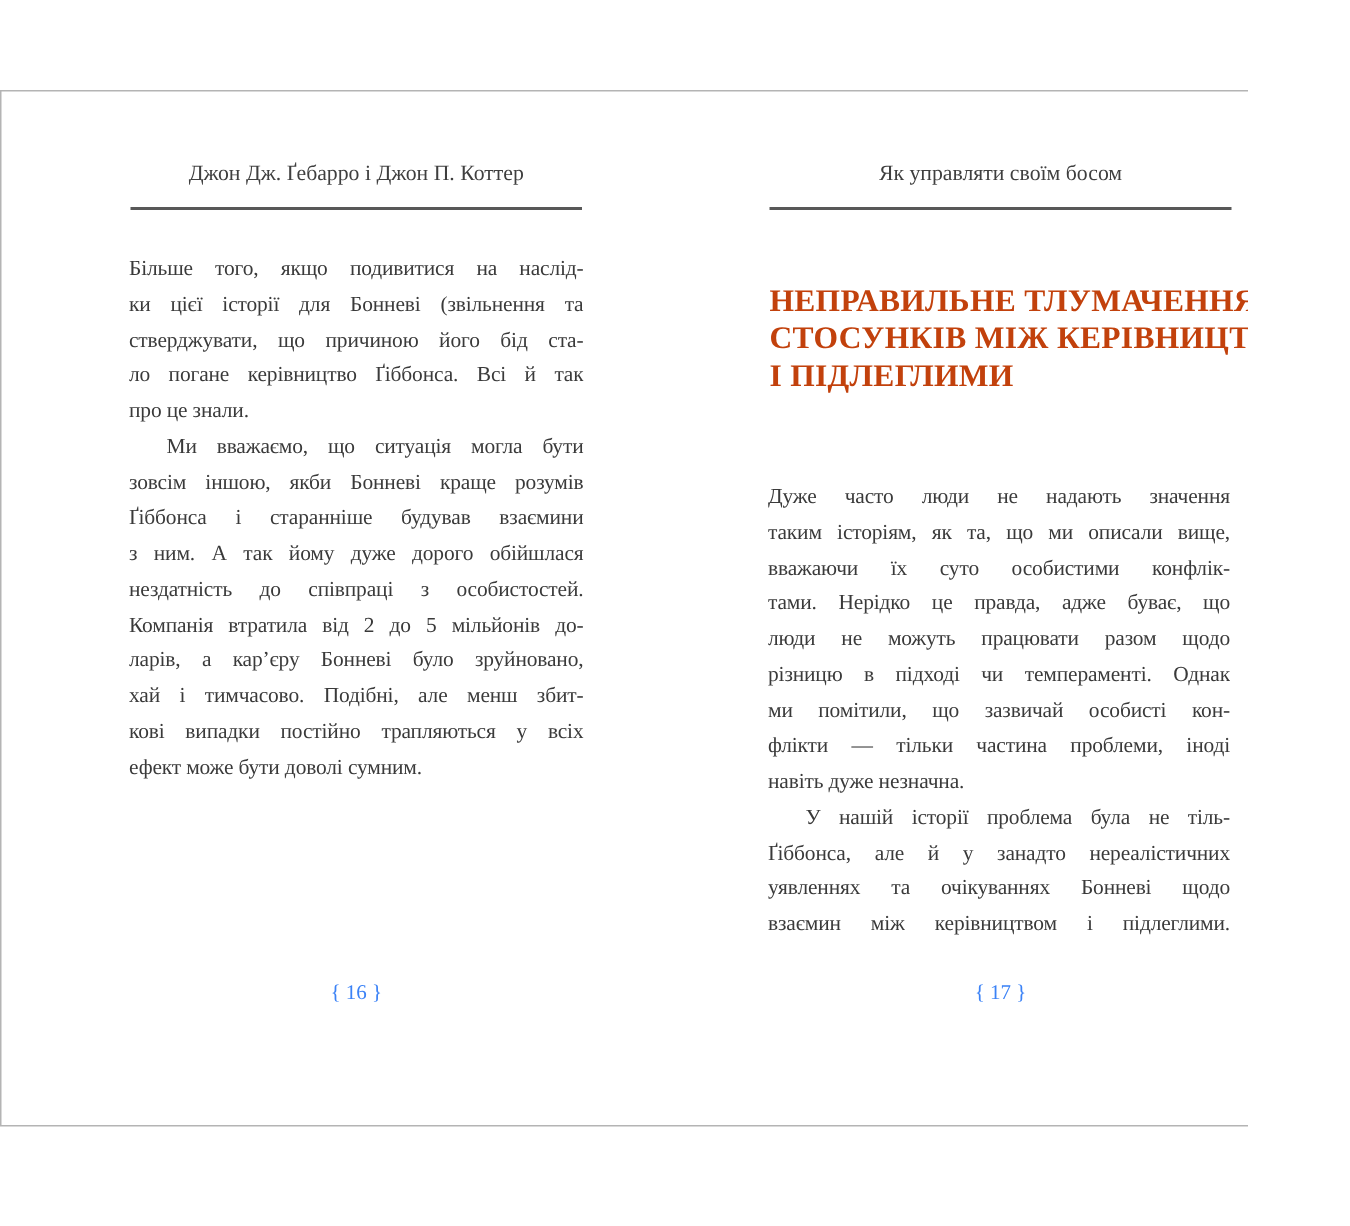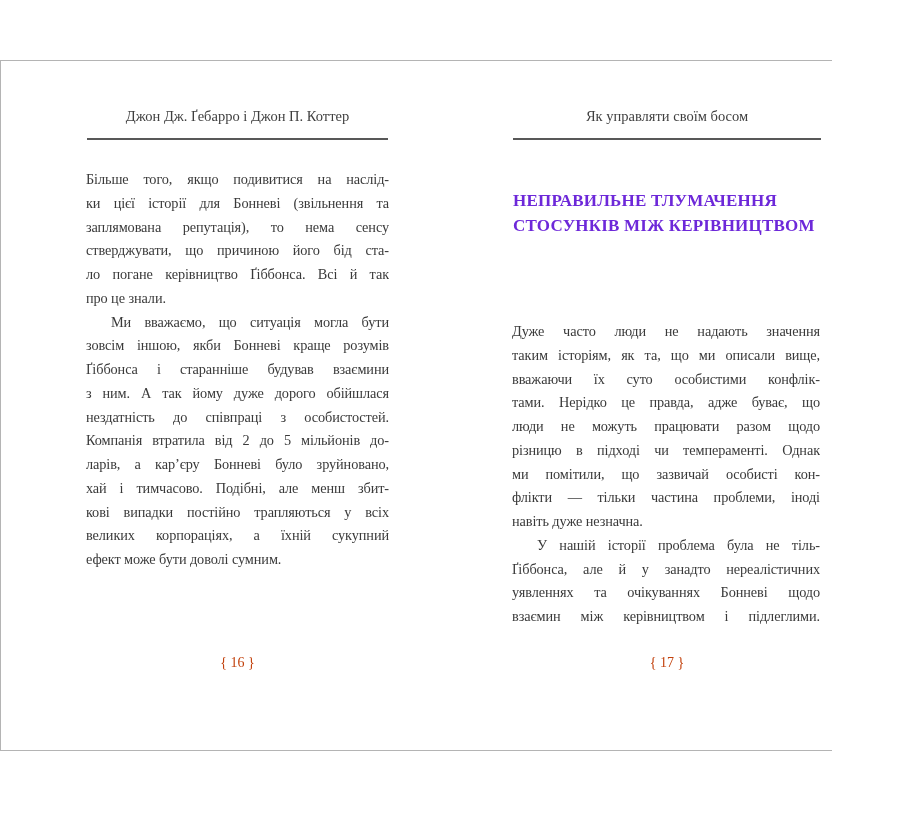--- a/index.html
+++ b/index.html
@@ -47,25 +47,25 @@
   }
   .bb-left  { left: 85px;  top: 107px; width: 303px; }
   .bb-right { left: 511px; top: 227px; width: 308px; margin-top: 32px; }
   .heading-block {
     position: absolute;
     left: 512px;
     top: 127px;
     width: 330px;
   }
   .hl {
-    font-size: 17px;
+    font-size: 21px;
     font-weight: bold;
     line-height: 25px;
     height: 25px;
-    color: #6d28d9;
+    color: #c2410c;
     letter-spacing: 0.2px;
     white-space: nowrap;
     overflow: visible;
   }
   .bl {
     font-size: 14.3px;
     line-height: 23.75px;
     height: 23.75px;
     overflow: hidden;
     text-align: justify;
@@ -73,62 +73,61 @@
     color: #3a3a3a;
     letter-spacing: -0.1px;
   }
   .bl.end { text-align-last: left; }
   .bl.ind { padding-left: 25px; }
   .page-number {
     position: absolute;
     top: 594px;
     text-align: center;
     font-size: 14px;
-    color: #c2410c;
+    color: #3b82f6;
   }
   .pn-left  { left: 86px;  width: 301px; }
   .pn-right { left: 512px; width: 308px; }
 </style>
 </head>
 <body>
 
 <div class="canvas">
   <div class="book">
 
     <div>
       <div class="running-head rh-left">Джон Дж. Ґебарро і Джон П. Коттер</div>
       <div class="rule rule-left"></div>
       <div class="body-block bb-left">
           <div class="bl">Більше того, якщо подивитися на наслід-</div>
           <div class="bl">ки цієї історії для Бонневі (звільнення та</div>
-          <div class="bl">заплямована репутація), то нема сенсу</div>
           <div class="bl">стверджувати, що причиною його бід ста-</div>
           <div class="bl">ло погане керівництво Ґіббонса. Всі й так</div>
           <div class="bl end">про це знали.</div>
           <div class="bl ind">Ми вважаємо, що ситуація могла бути</div>
           <div class="bl">зовсім іншою, якби Бонневі краще розумів</div>
           <div class="bl">Ґіббонса і старанніше будував взаємини</div>
           <div class="bl">з ним. А так йому дуже дорого обійшлася</div>
           <div class="bl">нездатність до співпраці з особистостей.</div>
           <div class="bl">Компанія втратила від 2 до 5 мільйонів до-</div>
           <div class="bl">ларів, а кар’єру Бонневі було зруйновано,</div>
           <div class="bl">хай і тимчасово. Подібні, але менш збит-</div>
           <div class="bl">кові випадки постійно трапляються у всіх</div>
-          <div class="bl">великих корпораціях, а їхній сукупний</div>
           <div class="bl end">ефект може бути доволі сумним.</div>
         </div>
       <div class="page-number pn-left">{ 16 }</div>
     </div>
 
     <div>
       <div class="running-head rh-right">Як управляти своїм босом</div>
       <div class="rule rule-right"></div>
       <div class="heading-block">
           <div class="hl">НЕПРАВИЛЬНЕ ТЛУМАЧЕННЯ</div>
           <div class="hl">СТОСУНКІВ МІЖ КЕРІВНИЦТВОМ</div>
+          <div class="hl">І ПІДЛЕГЛИМИ</div>
         </div>
       <div class="body-block bb-right">
           <div class="bl">Дуже часто люди не надають значення</div>
           <div class="bl">таким історіям, як та, що ми описали вище,</div>
           <div class="bl">вважаючи їх суто особистими конфлік-</div>
           <div class="bl">тами. Нерідко це правда, адже буває, що</div>
           <div class="bl">люди не можуть працювати разом щодо</div>
           <div class="bl">різницю в підході чи темпераменті. Однак</div>
           <div class="bl">ми помітили, що зазвичай особисті кон-</div>
           <div class="bl">флікти — тільки частина проблеми, іноді</div>

